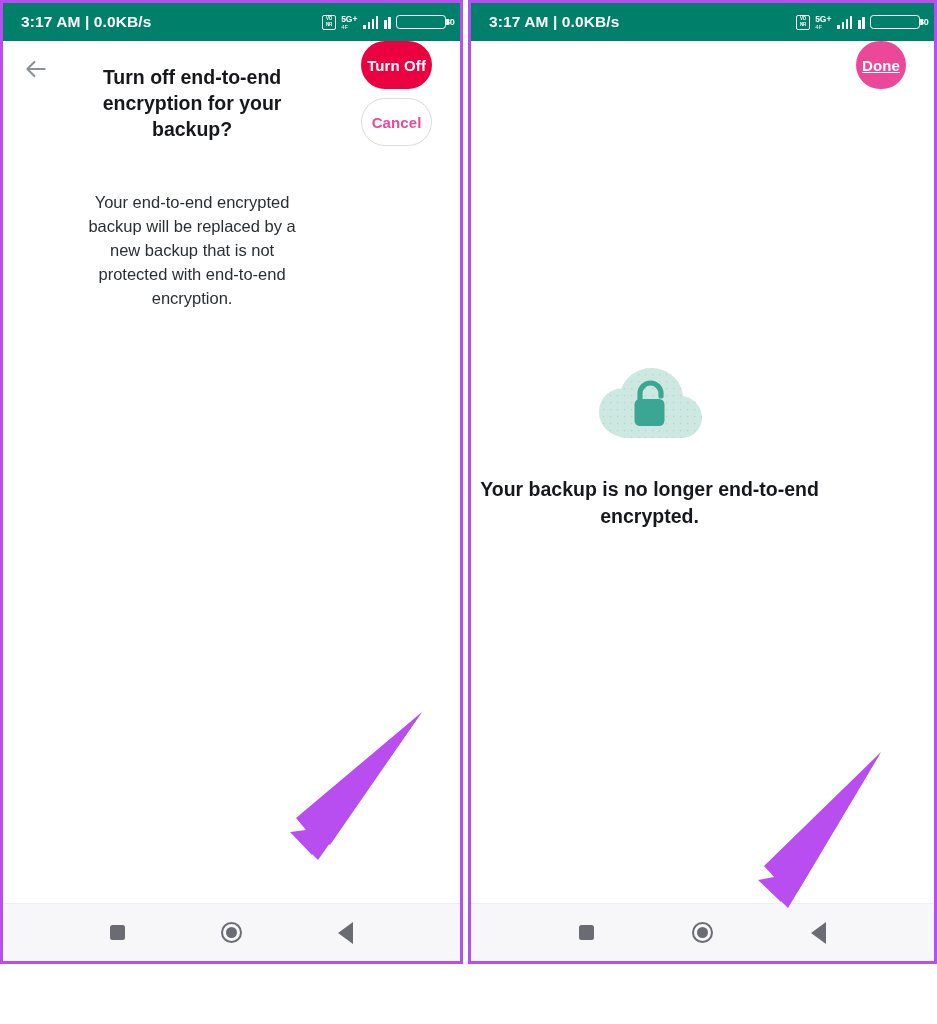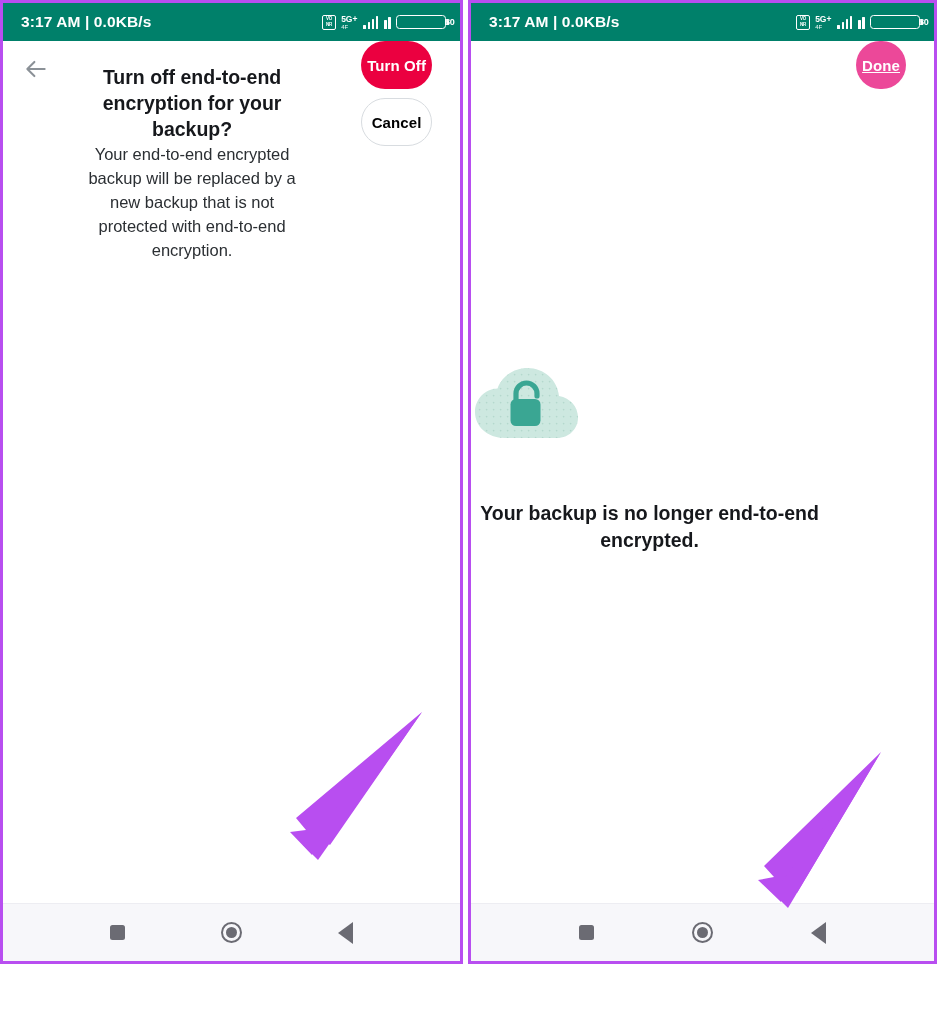--- a/index.html
+++ b/index.html
@@ -183,33 +183,33 @@
     text-align: center;
     line-height: 26px;
     margin-top: 23px;
     max-width: 390px;
   }
   .bodytext {
     font-size: 16.5px;
     color: #2b2f33;
     text-align: center;
     line-height: 24px;
+    margin-top: 48px;
     max-width: 330px;
   }
 
   
   .hero {
     flex: 1 1 auto;
     display: flex;
     flex-direction: column;
-    align-items: flex-start;
+    align-items: center;
     justify-content: flex-start;
     padding-top: 325px;
     box-sizing: border-box;
-    gap: 24px;
   }
   .cloud-wrap {
     width: 110px;
     height: 78px;
     position: relative;
   }
   .hero-title {
     font-size: 19.5px;
     font-weight: bold;
     color: #16181c;
@@ -239,21 +239,21 @@
     cursor: pointer;
     box-sizing: border-box;
     letter-spacing: .1px;
   }
   .btn-danger {
     background: #eb0040;
     color: #ffffff;
   }
   .btn-outline {
     background: #ffffff;
-    color: #000000;
+    color: #ec4899;
     border: 1px solid #d8dce0;
     margin-top: 9px;
   }
   .btn-primary {
     background: #ec4899;
     color: #ffffff;
     text-decoration: underline;
   }
   .btns-left  { margin-bottom: 30px; }
   .btns-right { margin-bottom: 22px; }

